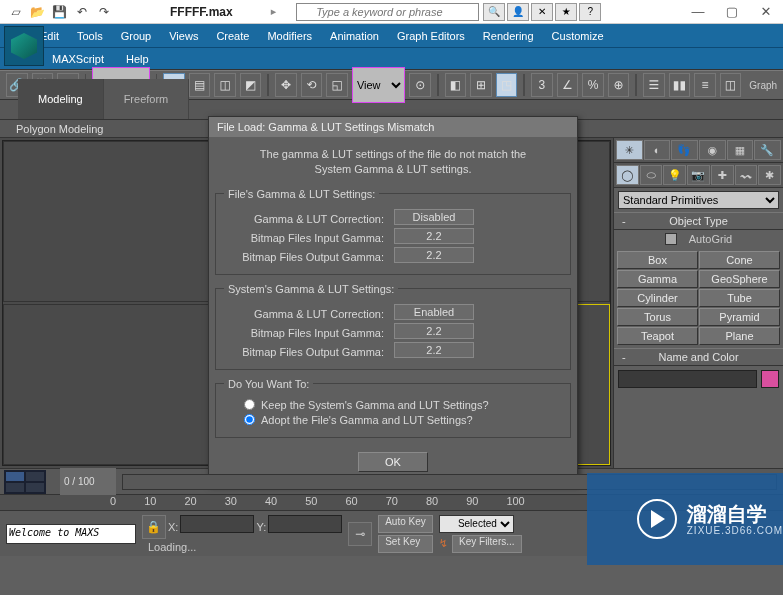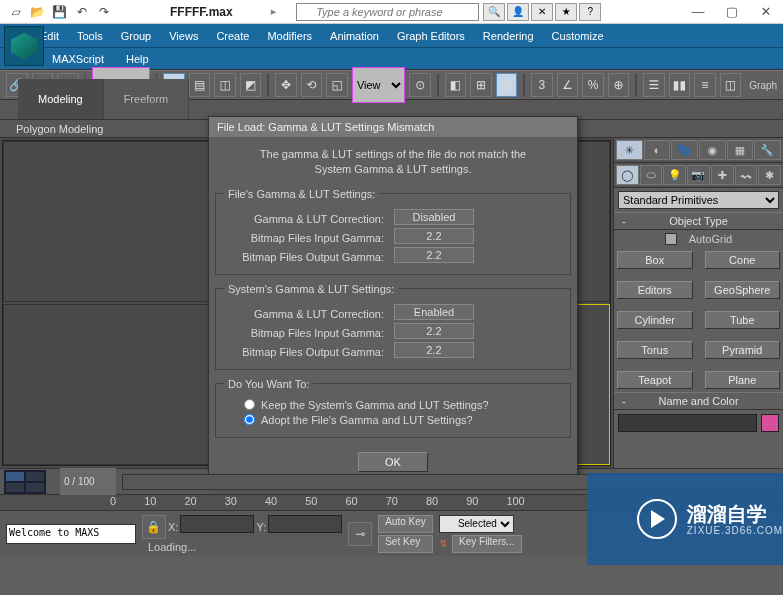--- a/index.html
+++ b/index.html
@@ -46,21 +46,21 @@
 
 .cmdpanel { width: 170px; background: #5f5f5f; border-left: 1px solid #333; }
 .cmdpanel .iconrow { display: flex; gap: 1px; padding: 2px; background: #555; border-bottom: 1px solid #333; }
 .cmdpanel .iconrow .ci { flex: 1; height: 20px; background: #606060; border: 1px solid #777; display: flex; align-items: center; justify-content: center; font-size: 11px; color: #ccc; }
 .cmdpanel .iconrow .ci.active { background: #b8c8d8; color: #333; }
 .cmdpanel select { width: calc(100% - 8px); margin: 3px 4px; height: 18px; background: #c8c8c8; border: 1px solid #333; font-size: 11px; }
 .rollhead { background: #5f5f5f; color: #e0e0e0; text-align: center; padding: 2px; font-size: 11px; border-top: 1px solid #777; border-bottom: 1px solid #333; position: relative; }
 .rollhead::before { content: "-"; position: absolute; left: 8px; }
 .autogrid { display: flex; justify-content: center; gap: 12px; padding: 3px; color: #ccc; }
 .autogrid input { width: 12px; height: 12px; background: #aaa; border: 1px solid #333; appearance: none; }
-.objgrid { display: grid; grid-template-columns: 1fr 1fr; gap: 12px; padding: 3px; }
+.objgrid { display: grid; grid-template-columns: 1fr 1fr; gap: 1px; padding: 3px; }
 .objgrid button { height: 18px; background: #707070; border: 1px solid #8a8a8a; border-right-color: #333; border-bottom-color: #333; color: #e8e8e8; font-size: 11px; cursor: pointer; }
 .colorbox { display: flex; padding: 4px; gap: 4px; }
 .colorbox .cfield { flex: 1; height: 18px; background: #3a3a3a; border: 1px solid #222; }
 .colorbox .cswatch { width: 18px; height: 18px; background: #d94f9e; border: 1px solid #222; }
 
 
 .dialog { position: absolute; top: 116px; left: 208px; width: 370px; background: #5f5f5f; border: 1px solid #333; box-shadow: 2px 2px 6px rgba(0,0,0,.5); }
 .dialog .dtitle { background: #787878; color: #eee; padding: 4px 8px; font-size: 11px; }
 .dialog .dbody { padding: 10px 6px; color: #d8d8d8; font-size: 11px; }
 .dialog .intro { text-align: center; line-height: 1.4; margin-bottom: 10px; }
@@ -80,21 +80,21 @@
 .timeline .tcells div { border: 1px solid #1a2030; }
 .timeline .tcells div.on { background: #3a5a8a; }
 .timeline .frame { width: 56px; background: #6a6a6a; color: #ddd; padding: 8px 4px; margin-left: 10px; font-size: 10px; }
 .timeline .track { flex: 1; height: 16px; background: #585858; margin: 0 6px; position: relative; border: 1px solid #333; }
 .ruler { height: 16px; background: #505050; display: flex; font-size: 9px; color: #ccc; padding-left: 110px; gap: 28px; border-top: 1px solid #333; }
 
 
 .statusbar { height: 46px; background: #5a5a5a; border-top: 1px solid #333; display: flex; align-items: center; gap: 6px; padding: 0 6px; }
 .statusbar .sicon { width: 24px; height: 24px; background: #606060; border: 1px solid #777; display:flex; align-items:center; justify-content:center; color:#ccc; font-size:12px;}
 .statusbar .coord { width: 74px; height: 18px; background: #444; border: 1px solid #222; color: #aaa; padding: 0 3px; font-size: 10px; line-height:16px;}
-.statusbar .prompt { width: 130px; height: 20px; background: #fff; border: 1px solid #333; color: #000; font-family: monospace; font-size: 10px; padding: 2px; }
+.statusbar .prompt { width: 130px; height: 20px; background: #fff; border: 1px solid #333; color: #000; font-family: monospace; font-size: 10px; padding: 2px; font-style: italic; }
 .statusbar .loading { color: #ccc; margin-left: 6px; font-size: 11px; }
 .statusbar .kbtn { height: 18px; padding: 0 6px; background: #707070; border: 1px solid #888; color: #ddd; font-size: 10px; }
 .statusbar select { height: 18px; width: 75px; background: #e5e5e5; border: 1px solid #333; font-size: 10px; text-align: right; }
 
 
 .watermark { position: absolute; right: 0; bottom: 30px; width: 196px; height: 92px; background: rgba(30,90,150,.88); color: #fff; display: flex; align-items: center; justify-content: flex-end; gap: 10px; }
 .watermark .play { width: 40px; height: 40px; border: 2px solid #fff; border-radius: 50%; display: flex; align-items: center; justify-content: center; }
 .watermark .play::after { content: ""; border-left: 14px solid #fff; border-top: 9px solid transparent; border-bottom: 9px solid transparent; margin-left: 3px; }
 .watermark .wt { font-size: 20px; font-weight: 600; line-height: 1.1; }
 .watermark .ws { font-size: 10px; letter-spacing: 1px; color: #cde; }
@@ -213,21 +213,21 @@
     </div>
     <select><option>Standard Primitives</option></select>
     <div class="rollhead">Object Type</div>
     <div class="autogrid">
       <input type="checkbox" style="">
       <span>AutoGrid</span>
     </div>
     <div class="objgrid">
       <button>Box</button>
       <button>Cone</button>
-      <button>Editors</button>
+      <button>Gamma</button>
       <button>GeoSphere</button>
       <button>Cylinder</button>
       <button>Tube</button>
       <button>Torus</button>
       <button>Pyramid</button>
       <button>Teapot</button>
       <button>Plane</button>
     </div>
     <div class="rollhead">Name and Color</div>
     <div class="colorbox">

